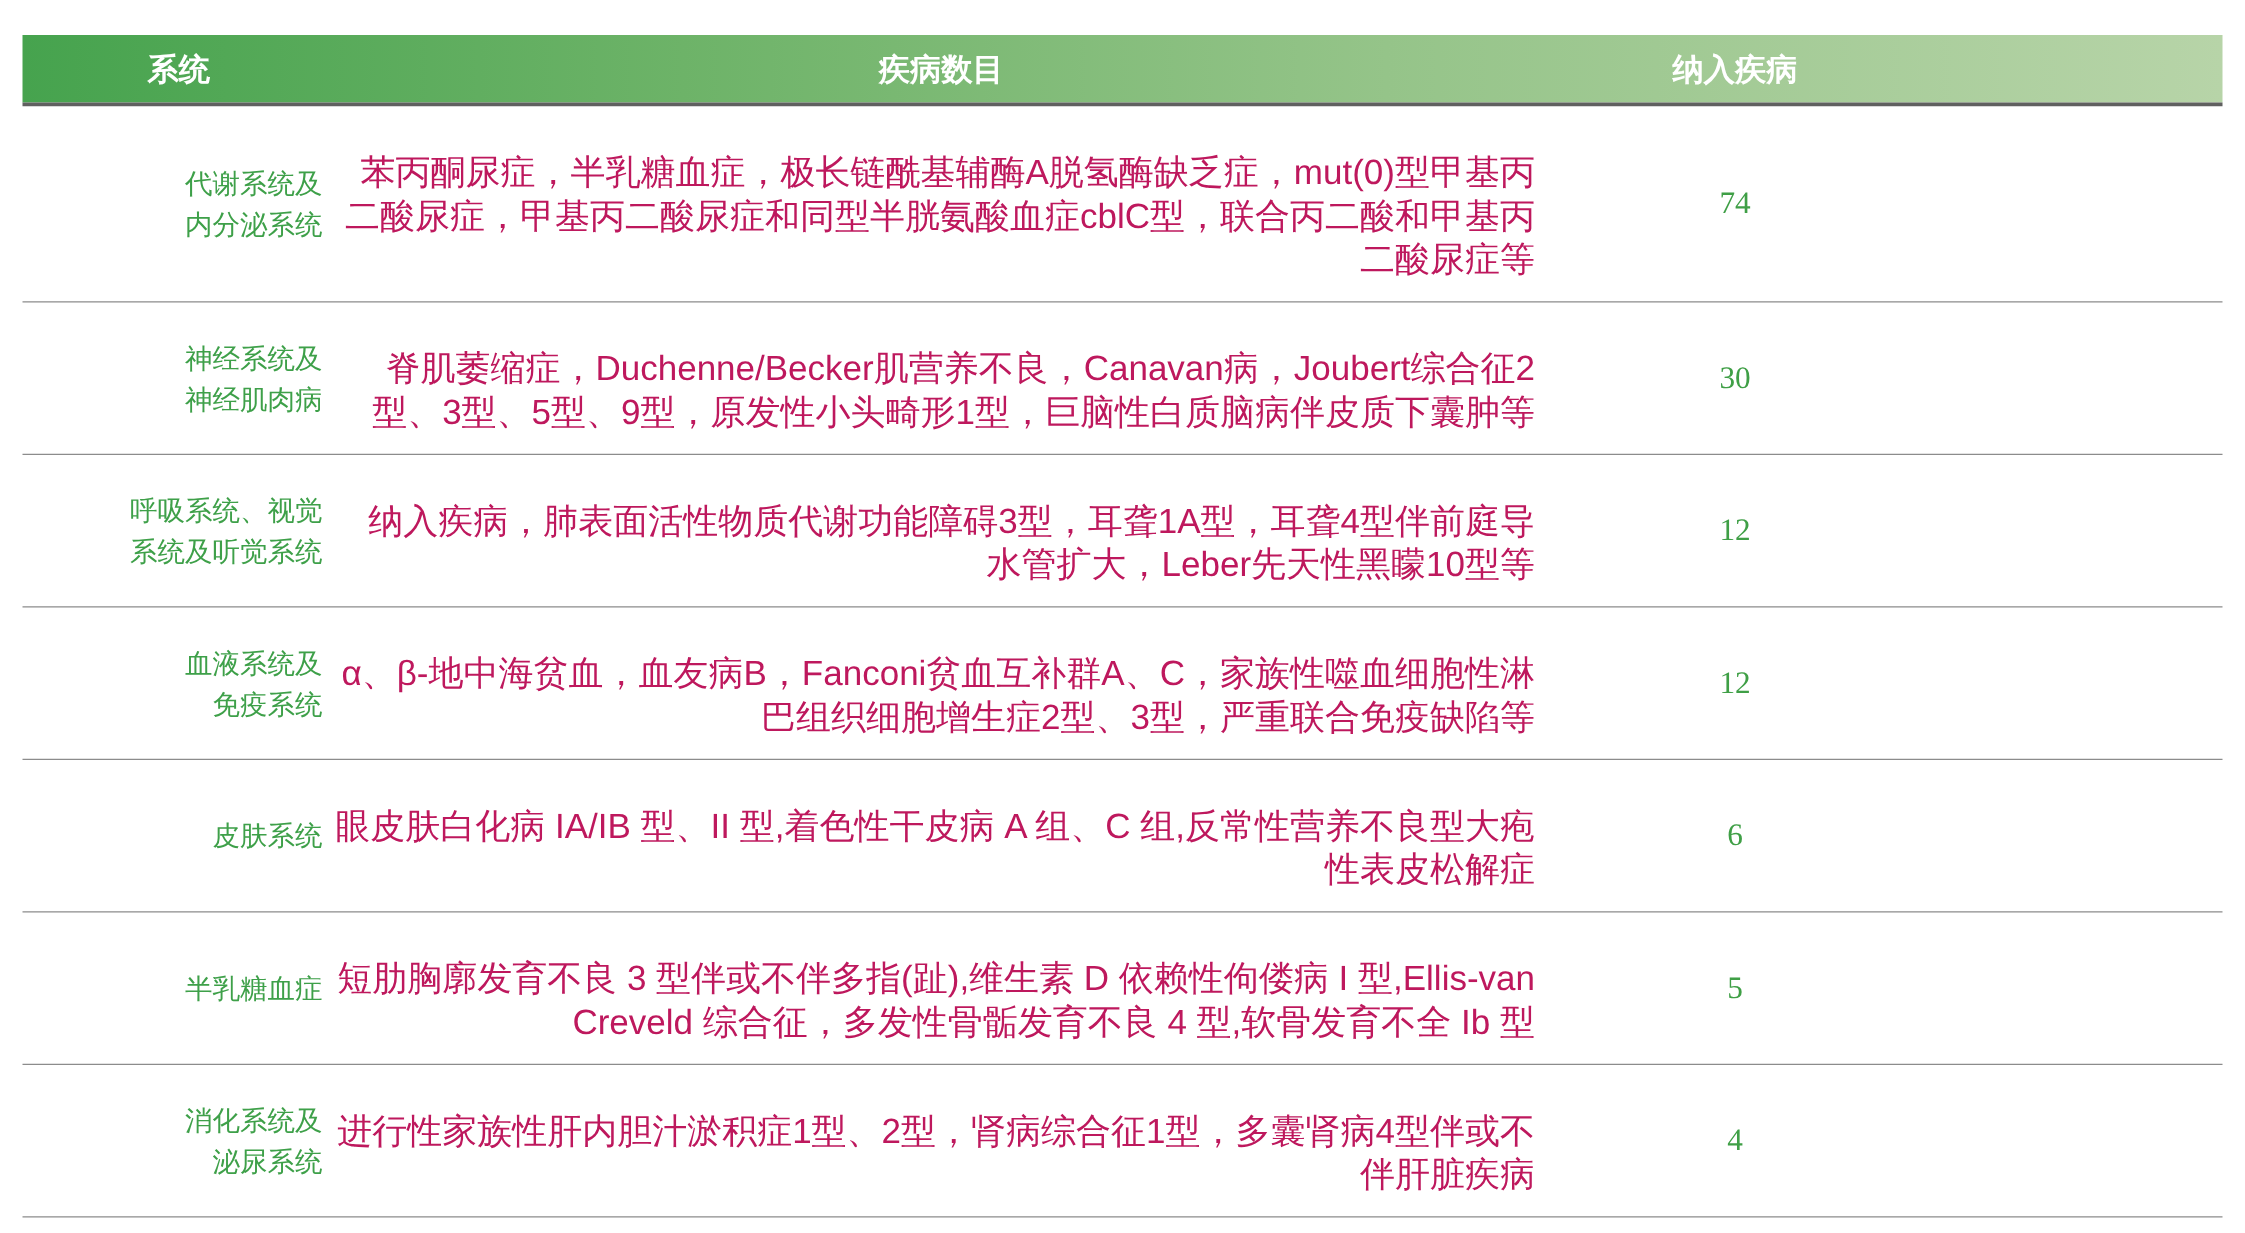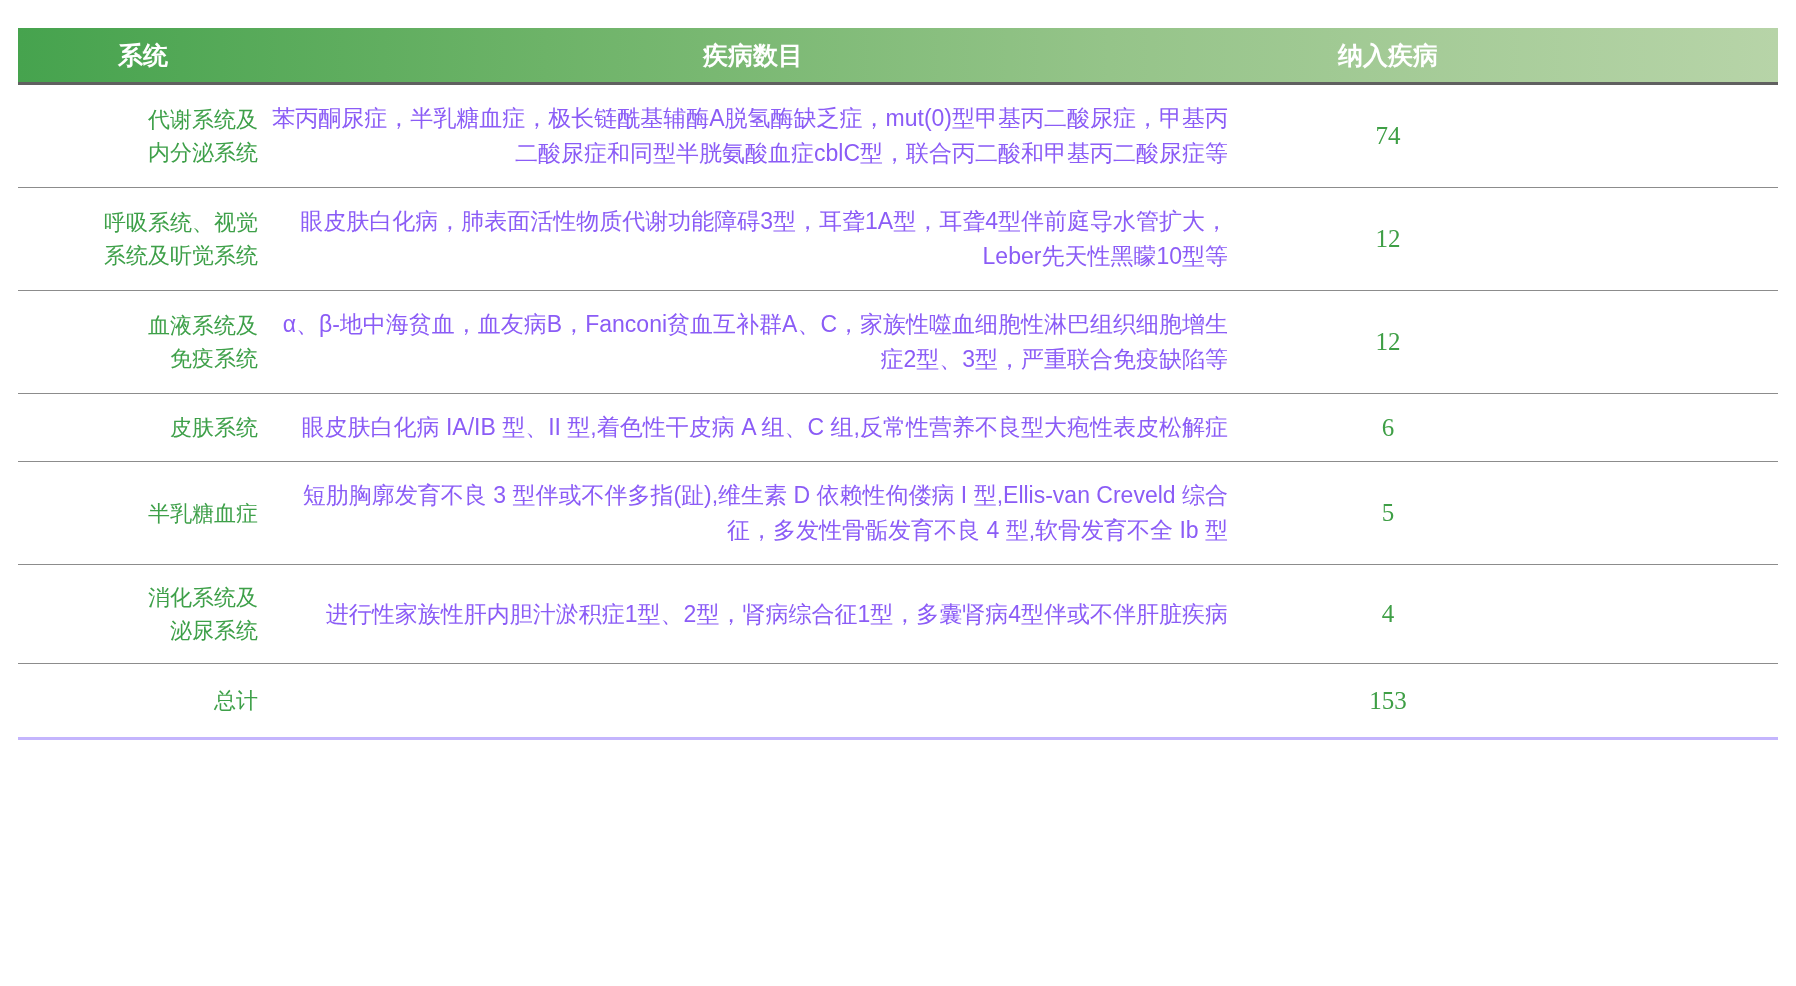--- a/index.html
+++ b/index.html
@@ -37,23 +37,24 @@
   .cell { box-sizing: border-box; text-align: right; }
   .sys {
     padding: 16px 10px 16px 50px;
     color: #3ea049;
     font-size: 22px;
     line-height: 33px;
     white-space: pre-line;
   }
   .dis {
     padding: 16px 10px 16px 0;
-    color: #8b5cf6;
-    font-size: 23px;
+    color: #be185d;
+    font-size: 28px;
     line-height: 35px;
+    margin-top: 19px;
   }
   .cnt {
     text-align: center;
     color: #3f9f46;
     font-size: 25px;
     padding: 16px 0;
     font-family: Liberation Serif, serif;
   }
   .total-row {
     border-bottom: 3px solid #c4b5fd;
@@ -74,25 +75,32 @@
     </div>
 
     <div class="grid-row body-row">
       <div class="cell sys">代谢系统及
 内分泌系统</div>
       <div class="cell dis">苯丙酮尿症，半乳糖血症，极长链酰基辅酶A脱氢酶缺乏症，mut(0)型甲基丙二酸尿症，甲基丙二酸尿症和同型半胱氨酸血症cblC型，联合丙二酸和甲基丙二酸尿症等</div>
       <div class="cell cnt">74</div>
       <div class="cell"></div>
     </div>
 
+    <div class="grid-row body-row">
+      <div class="cell sys">神经系统及
+神经肌肉病</div>
+      <div class="cell dis">脊肌萎缩症，Duchenne/Becker肌营养不良，Canavan病，Joubert综合征2型、3型、5型、9型，原发性小头畸形1型，巨脑性白质脑病伴皮质下囊肿等</div>
+      <div class="cell cnt">30</div>
+      <div class="cell"></div>
+    </div>
 
     <div class="grid-row body-row">
       <div class="cell sys">呼吸系统、视觉
 系统及听觉系统</div>
-      <div class="cell dis">眼皮肤白化病，肺表面活性物质代谢功能障碍3型，耳聋1A型，耳聋4型伴前庭导水管扩大，Leber先天性黑矇10型等</div>
+      <div class="cell dis">纳入疾病，肺表面活性物质代谢功能障碍3型，耳聋1A型，耳聋4型伴前庭导水管扩大，Leber先天性黑矇10型等</div>
       <div class="cell cnt">12</div>
       <div class="cell"></div>
     </div>
 
     <div class="grid-row body-row">
       <div class="cell sys">血液系统及
 免疫系统</div>
       <div class="cell dis">α、β-地中海贫血，血友病B，Fanconi贫血互补群A、C，家族性噬血细胞性淋巴组织细胞增生症2型、3型，严重联合免疫缺陷等</div>
       <div class="cell cnt">12</div>
       <div class="cell"></div>

